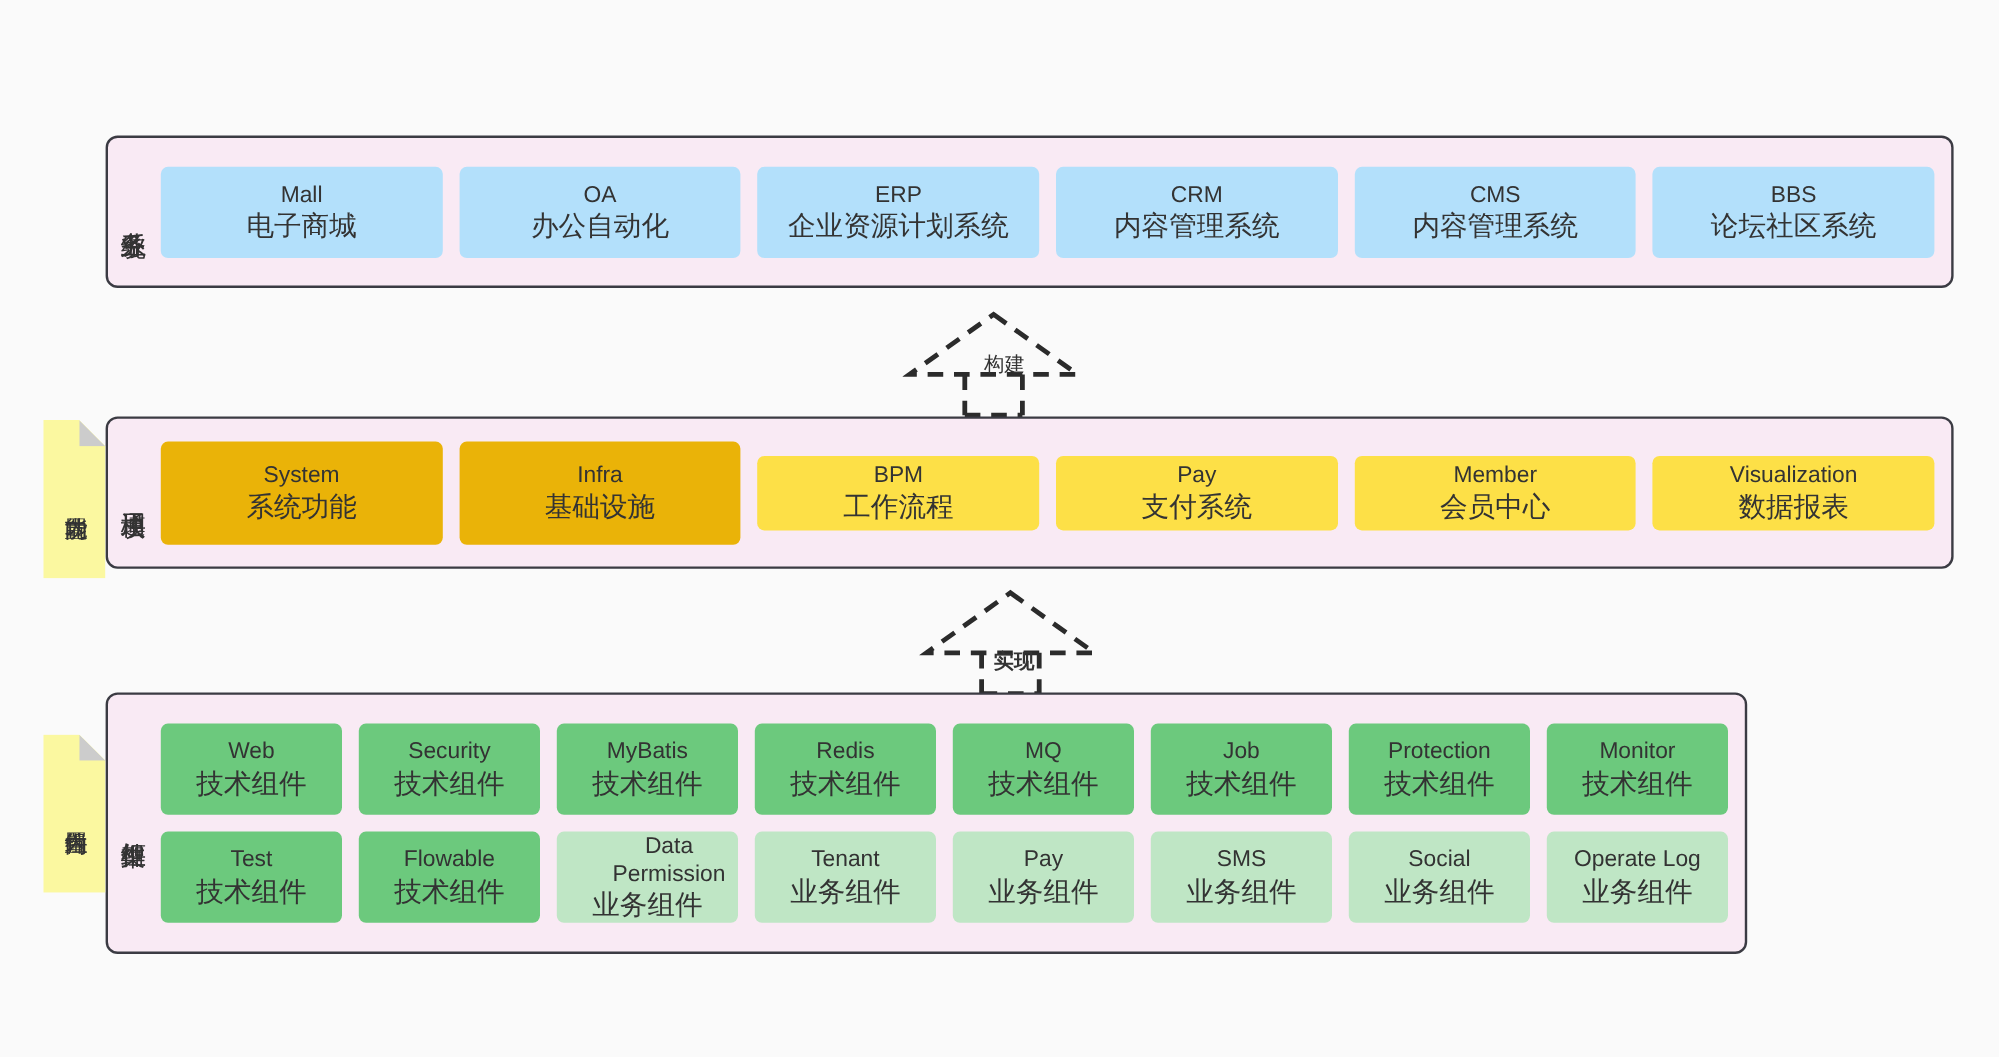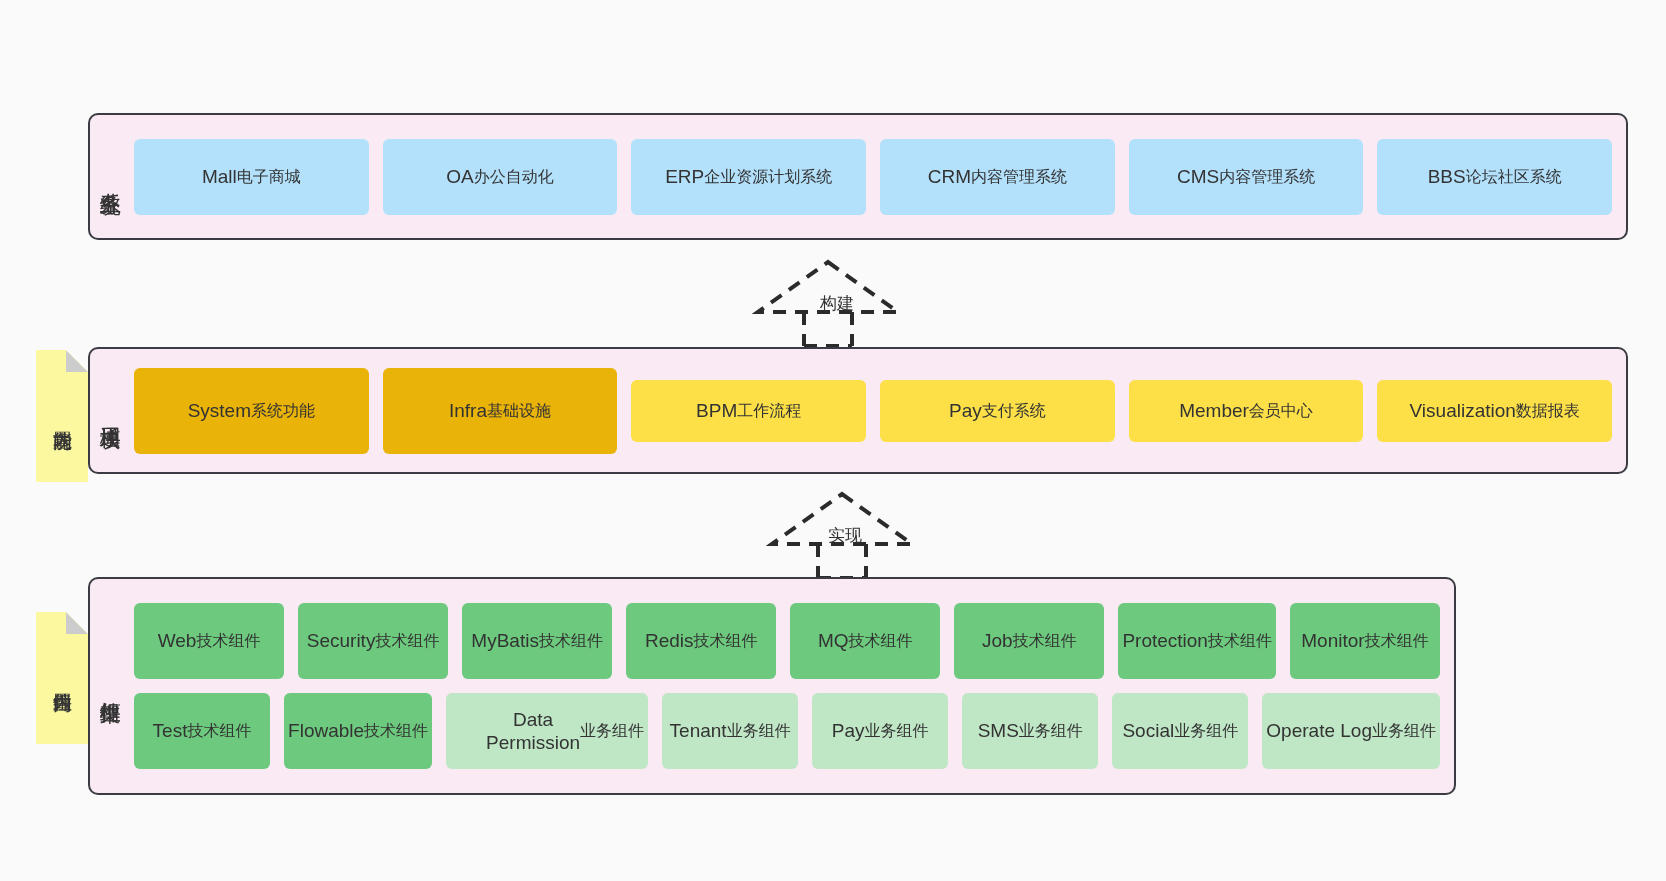--- a/index.html
+++ b/index.html
@@ -69,35 +69,35 @@
     display: flex;
     width: 100%;
     gap: 14px;
     align-items: stretch;
   }
 
   
   .card {
     border-radius: 6px;
     display: flex;
-    flex-direction: row;
+    flex-direction: column;
     align-items: center;
     justify-content: center;
     text-align: center;
     box-sizing: border-box;
     padding: 6px 4px;
     line-height: 1.22;
     color: #333333;
   }
   .card .t-en {
     font-size: 19px;
     white-space: nowrap;
   }
   .card .t-cn {
-    font-size: 16px;
+    font-size: 23px;
     white-space: nowrap;
   }
   .card.wrap .t-en { white-space: normal; margin-left: 36px; }
 
   .card.biz      { background: #b3e0fb; flex: 1 1 0; height: 76px; }
   .card.mod-dark { background: #eab308; flex: 1 1 0; height: 86px; }
   .card.mod-lite { background: #fde047; flex: 1 1 0; height: 62px; }
   .card.tech     { background: #6cc97d; flex: 1 1 0; height: 76px; }
   .card.biz-comp { background: #bfe6c5; flex: 1 1 0; height: 76px; }
 
@@ -234,21 +234,21 @@
       </div>
 
     </div>
   </div>
 
   <div class="arrow" style="left:766px; top:488px; width:156px; height:92px;">
     <svg width="156" height="92" viewBox="0 0 156 92" xmlns="http://www.w3.org/2000/svg">
       <path d="M 76 6 L 146 56 L 6 56 Z" fill="#fafafa" stroke="#2b2b2b" stroke-width="4" stroke-dasharray="13 9" stroke-linejoin="miter"></path>
       <path d="M 52 56 L 52 90 M 100 56 L 100 90 M 52 90 L 100 90" fill="none" stroke="#2b2b2b" stroke-width="4" stroke-dasharray="13 9"></path>
     </svg>
-    <span class="arrow-label" style="left:62px; top:36px;">实现</span>
+    <span class="arrow-label" style="left:62px; top:52px;font-weight:bold;">实现</span>
   </div>
 
   <div class="note" style="left:36px; top:612px; width:52px; height:132px;">
     <span>内置组件</span>
     <span class="note-fold"></span>
   </div>
 
   <div class="layer" id="layer-framework" style="left:88px; top:577px; width:1368px; height:218px;">
     <div class="layer-label">框架组件</div>
     <div class="layer-body two-rows">

